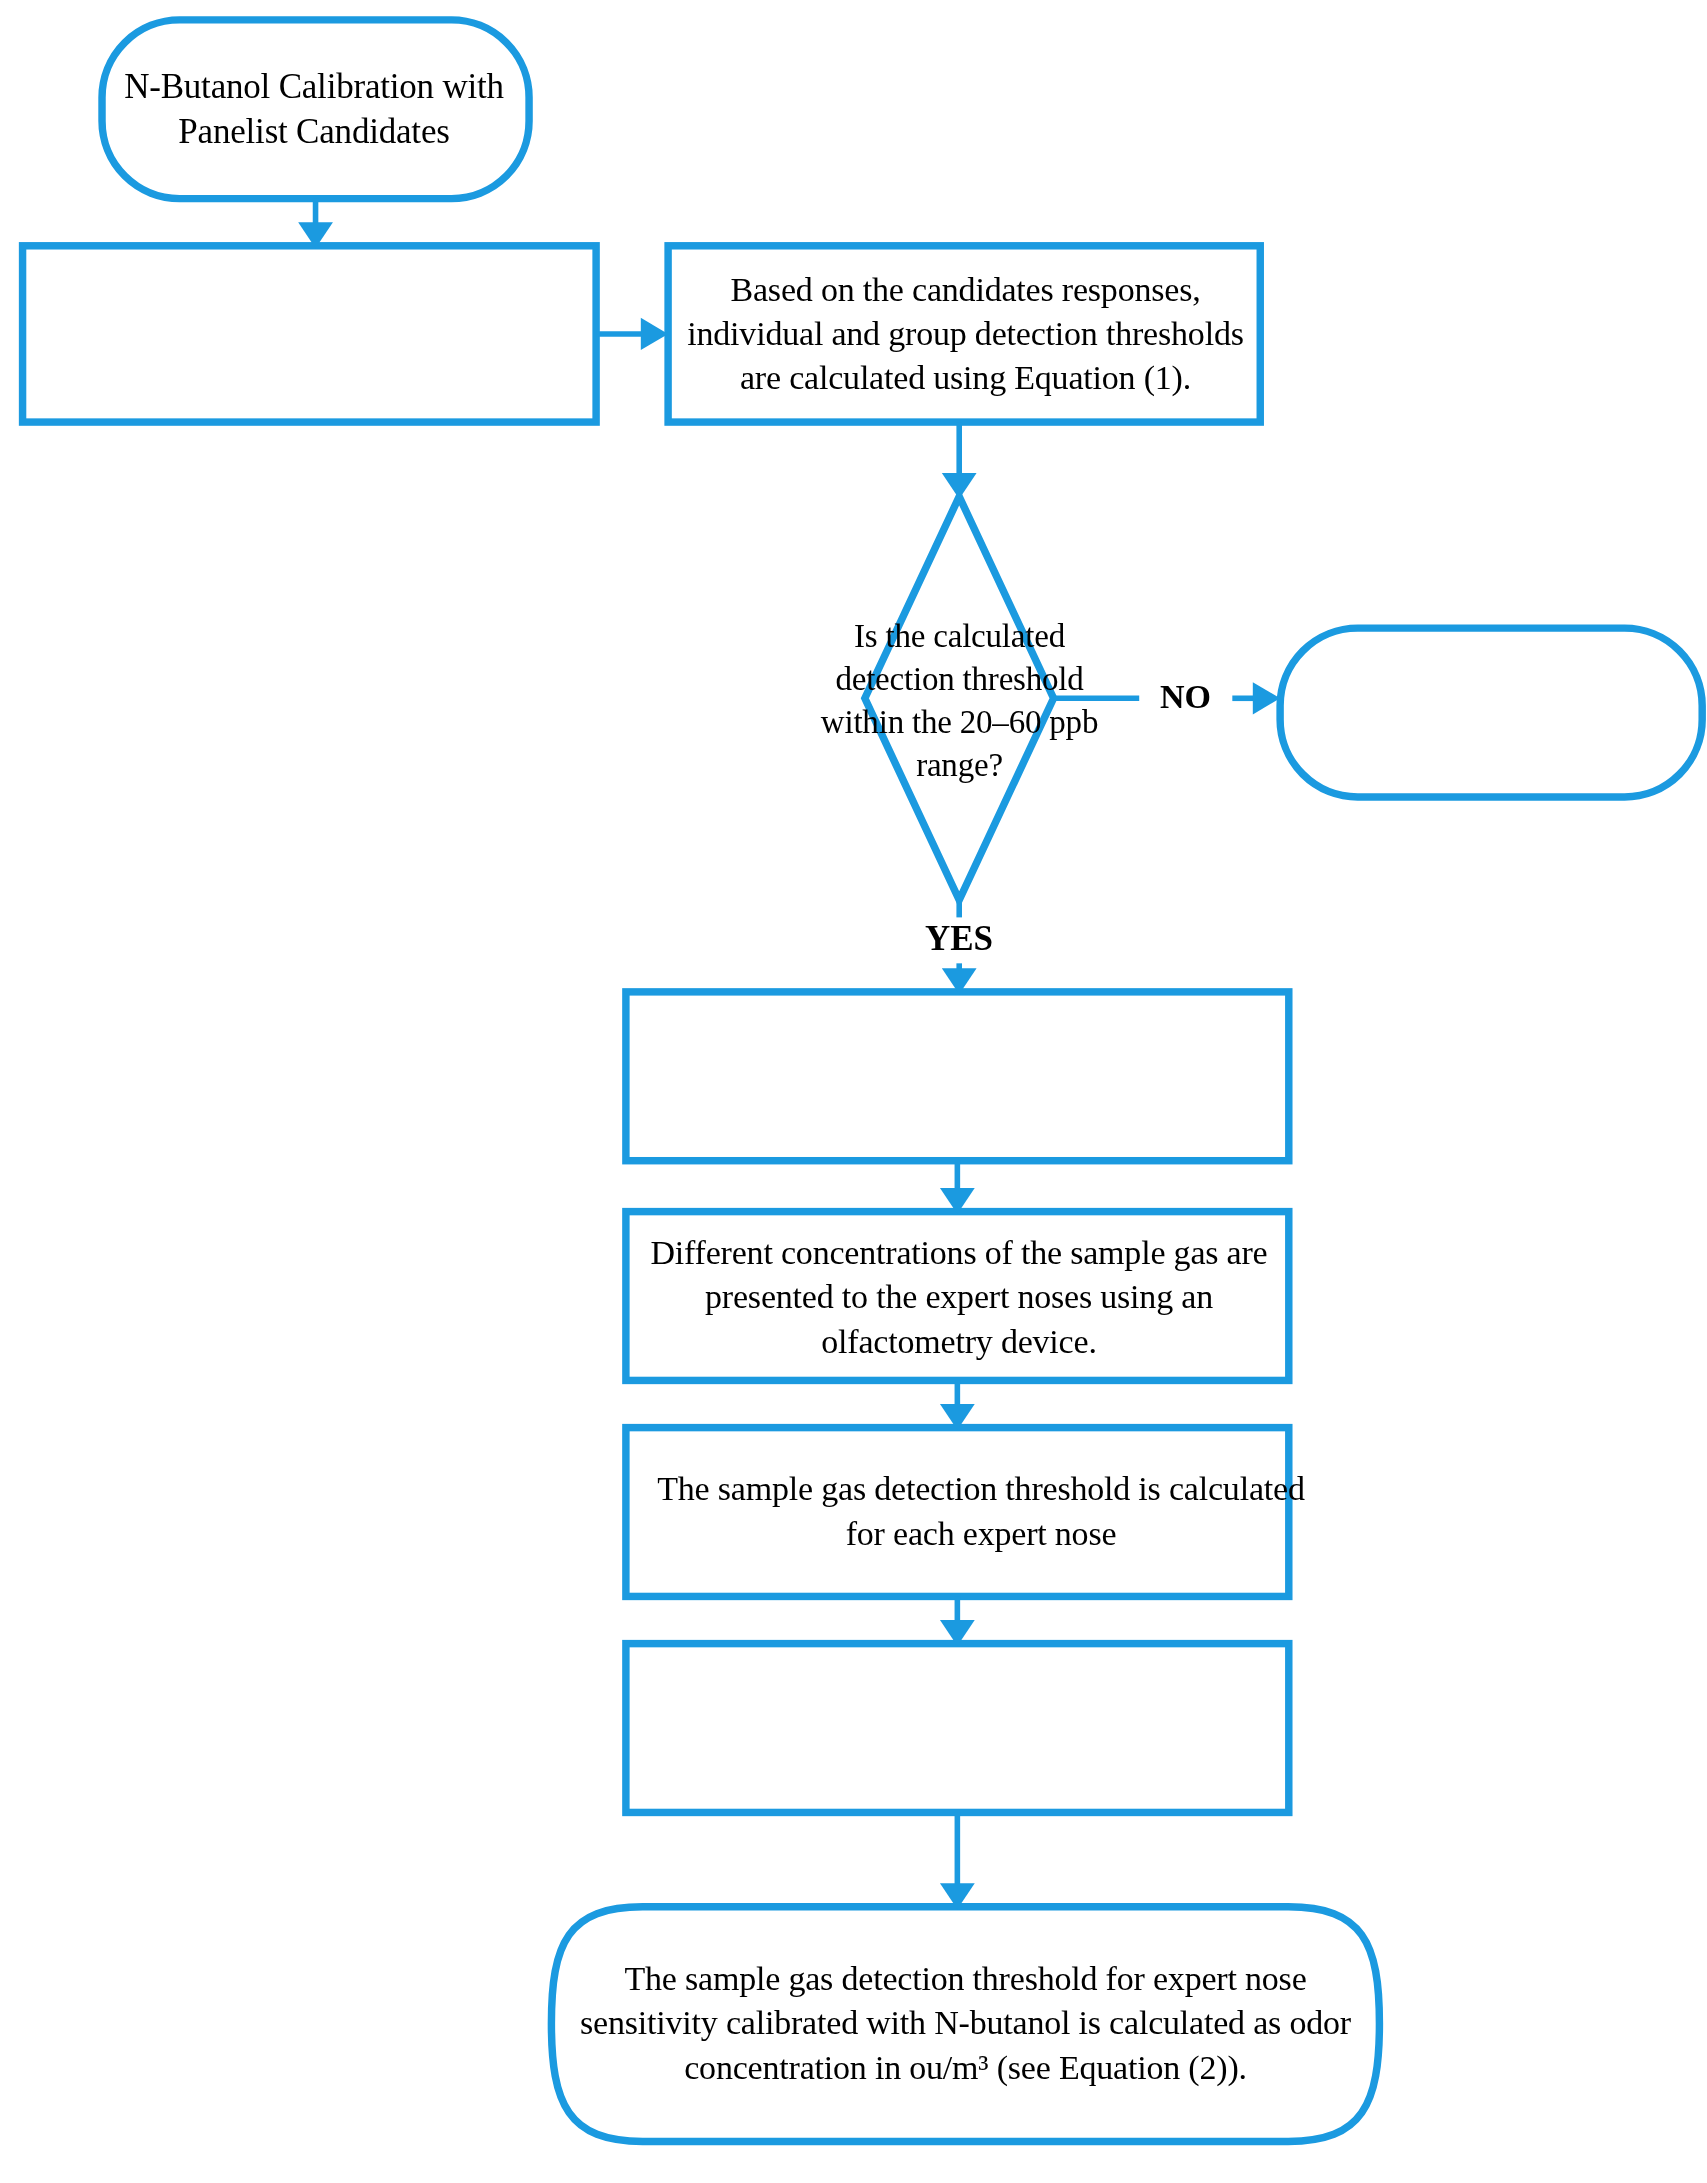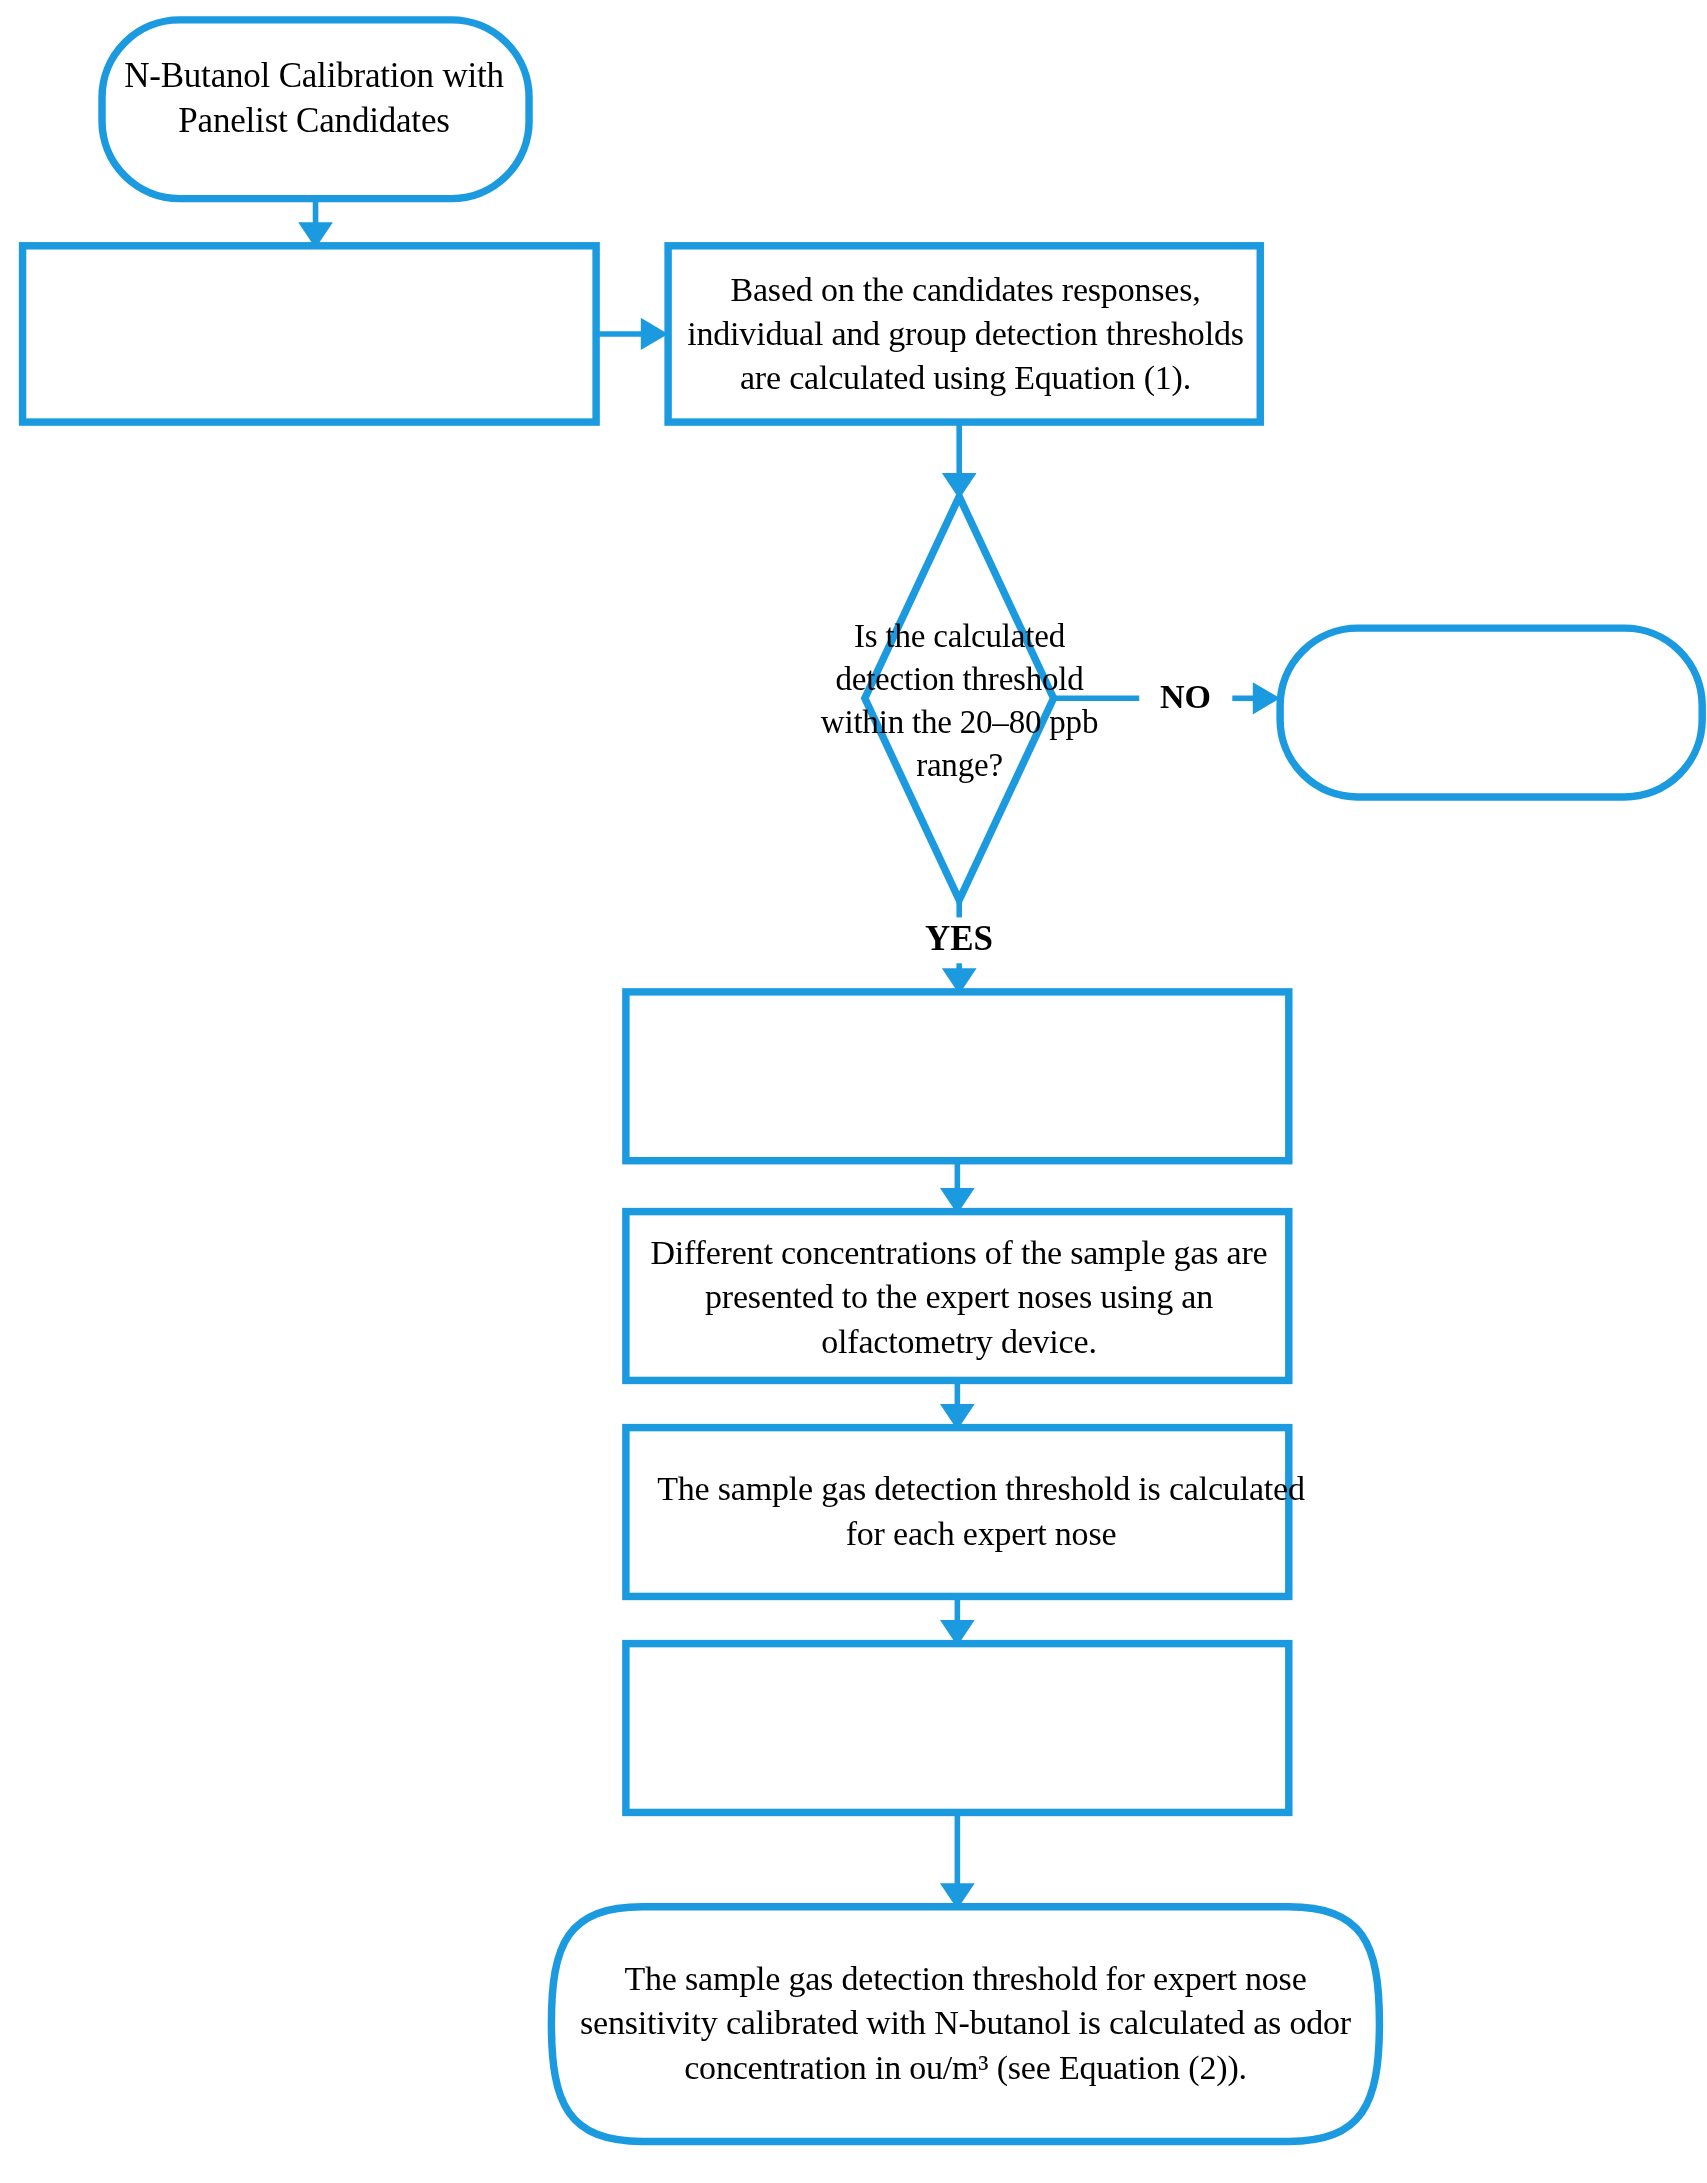--- a/index.html
+++ b/index.html
@@ -57,21 +57,21 @@
     width: 100%;
   }
   .edge-label {
     position: absolute;
     color: #000000;
     font-family: "Liberation Serif", "DejaVu Serif", serif;
     font-weight: bold;
     text-align: center;
   }
   
-  #txt-start      { left: 109px;  top: 14px;   width: 410px;  height: 168px; font-size: 35px; }
+  #txt-start      { left: 109px;  top: 25px;   width: 410px;  height: 168px; font-size: 35px; }
   #txt-p1         { left: 37px;   top: 248px;  width: 546px;  height: 171px; font-size: 34px; }
   #txt-p2         { left: 683px; top: 247px;  width: 565px;  height: 174px; font-size: 34px; }
   #txt-decision   { left: 798px; top: 611px;  width: 323px;  height: 180px; font-size: 33px; }
   #txt-reject     { left: 1297px; top: 627px; width: 391px;  height: 168px; font-size: 32px; }
   #txt-p3         { left: 608px;  top: 999px; width: 701px; height: 155px; font-size: 34px; }
   #txt-p4         { left: 633px; top: 1220px; width: 652px; height: 155px; font-size: 34px; justify-content: flex-end; }
   #txt-p5         { left: 633px; top: 1434px; width: 652px; height: 155px; font-size: 34px; margin-left: 22px; }
   #txt-p6         { left: 633px; top: 1651px; width: 652px; height: 155px; font-size: 34px; }
   #txt-end        { left: 565px;  top: 1943px; width: 801px; height: 161px; font-size: 34px; }
   #lbl-no         { left: 1145px; top: 678px; width: 81px; height: 43px; font-size: 34px; }
@@ -162,21 +162,21 @@
   <div class="node-text" id="txt-start">
     <span>N-Butanol Calibration with Panelist Candidates</span>
   </div>
 
 
   <div class="node-text" id="txt-p2">
     <span>Based on the candidates responses, individual and group detection thresholds are calculated using Equation (1).</span>
   </div>
 
   <div class="node-text" id="txt-decision">
-    <span>Is the calculated detection threshold within the 20–80 ppb range?</span>
+    <span>Is the calculated detection threshold within the 20–60 ppb range?</span>
   </div>
 
 
 
   <div class="node-text" id="txt-p4">
     <span>Different concentrations of the sample gas are presented to the expert noses using an olfactometry device.</span>
   </div>
 
   <div class="node-text" id="txt-p5">
     <span>The sample gas detection threshold is calculated for each expert nose</span>

